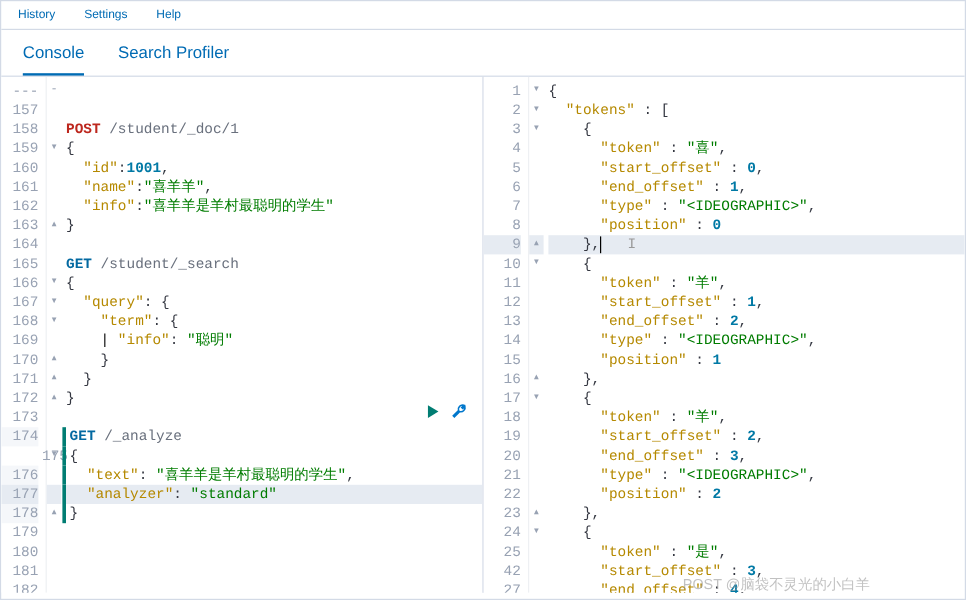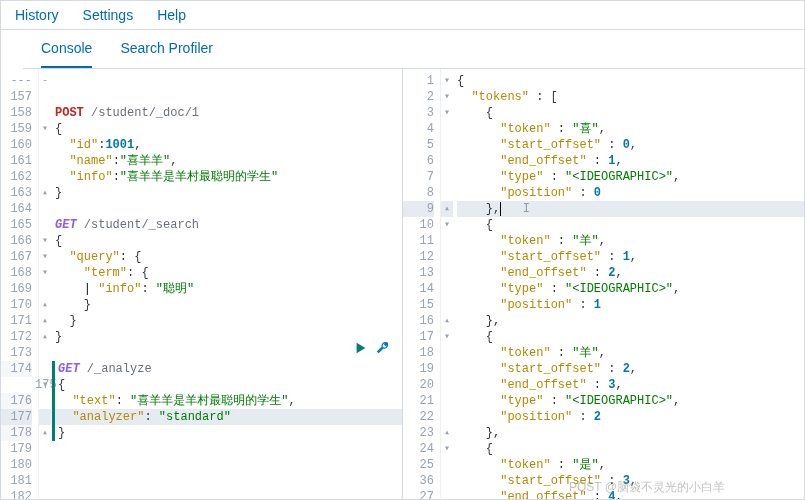--- a/index.html
+++ b/index.html
@@ -1,31 +1,31 @@
 <!DOCTYPE html>
 <html><head>
 <meta charset="utf-8">
 <style>
 * { margin: 0; padding: 0; box-sizing: border-box; }
 body { font-family: -apple-system, BlinkMacSystemFont, "Segoe UI", Helvetica, Arial, sans-serif; font-size: 14px; background: #fff; width: 805px; height: 500px; overflow: hidden; border: 1px solid #d3dae6; }
-.top-menu { display: flex; gap: 24px; padding: 6px 14px; border-bottom: 1px solid #d3dae6; color: #006bb4; font-size: 14px; }
+.top-menu { display: flex; gap: 24px; padding: 6px 14px; border-bottom: 1px solid #d3dae6; color: #006bb4; font-size: 10px; }
 .top-menu span { cursor: pointer; }
-.tabs { display: flex; gap: 28px; padding: 10px 18px 0; border-bottom: 1px solid #d3dae6; margin-left: 22px; }
+.tabs { display: flex; gap: 28px; padding: 10px 18px 0; border-bottom: 1px solid #d3dae6; }
 .tab { padding-bottom: 10px; color: #006bb4; cursor: pointer; }
 .tab.active { border-bottom: 2px solid #006bb4; font-weight:500; }
 .editor-wrap { display: flex; height: calc(100% - 68px); }
 .pane { flex: 1; position: relative; overflow: hidden; font-family: Menlo, Consolas, "Courier New", monospace; font-size: 12px; }
 .pane.left { border-right: 1px solid #d3dae6; position: relative; }
 .gutter { position: absolute; left: 0; top: 0; bottom: 0; width: 38px; background: #fff; color: #98a2b3; text-align: right; padding-right: 6px; line-height: 16px; padding-top: 4px; border-right:1px solid #eef0f3;}
 .fold-gutter { position: absolute; left: 38px; top: 0; bottom: 0; width: 12px; color: #98a2b3; line-height: 16px; padding-top:4px; font-size:10px; text-align:center;}
 .code-inner { position: absolute; left: 50px; right: 0; top: 0; bottom: 0; padding: 4px 0 0 4px; line-height: 16px; white-space: pre; }
 .ln { height: 16px; }
 .hl { background: #e6ebf2; }
 .method-post { color: #bd271e; font-weight: bold; }
-.method-get { color: #8b5cf6; font-weight: bold; font-style: italic; }
+.method-get { color: #0369a1; font-weight: bold; }
 .url { color: #69707d; }
 .key { color: #b58900; }
 .str { color: #007c00; }
 .num { color: #0079a5; font-weight: bold; }
 .punct { color: #343741; }
 .play-icons { position: absolute; right: 12px; top: 272px; display: flex; gap: 8px; color: #0077cc; }
 .play-icons svg { cursor: pointer; }
 .watermark { position: absolute; bottom: 4px; right: 80px; color: #999; font-size: 12px; opacity: 0.6; font-family: sans-serif; }
 .cursor-caret { display:inline-block; width:1px; height:14px; background:#000; vertical-align:middle; }
 </style>
@@ -137,21 +137,21 @@
         <div class="ln">16</div>
         <div class="ln">17</div>
         <div class="ln">18</div>
         <div class="ln">19</div>
         <div class="ln">20</div>
         <div class="ln">21</div>
         <div class="ln">22</div>
         <div class="ln">23</div>
         <div class="ln">24</div>
         <div class="ln">25</div>
-        <div class="ln">36</div>
+        <div class="ln">42</div>
         <div class="ln">27</div>
       </div>
     <div class="fold-gutter" id="right-fold">
         <div class="ln">▾</div>
         <div class="ln">▾</div>
         <div class="ln">▾</div>
         <div class="ln"></div>
         <div class="ln"></div>
         <div class="ln"></div>
         <div class="ln"></div>

